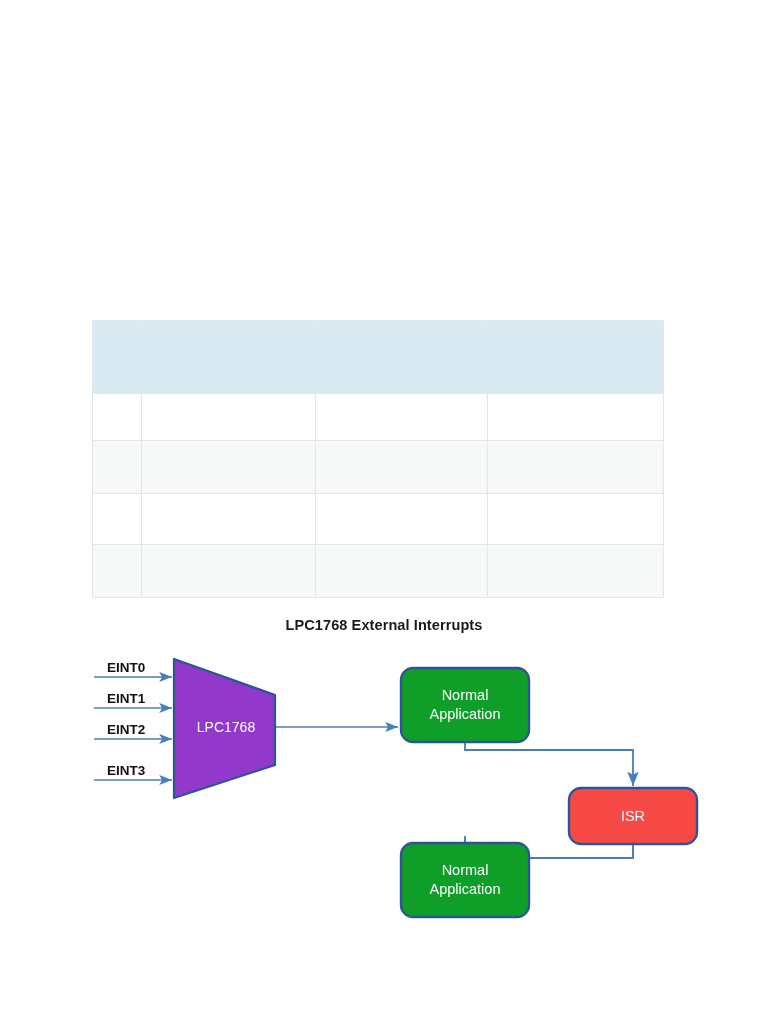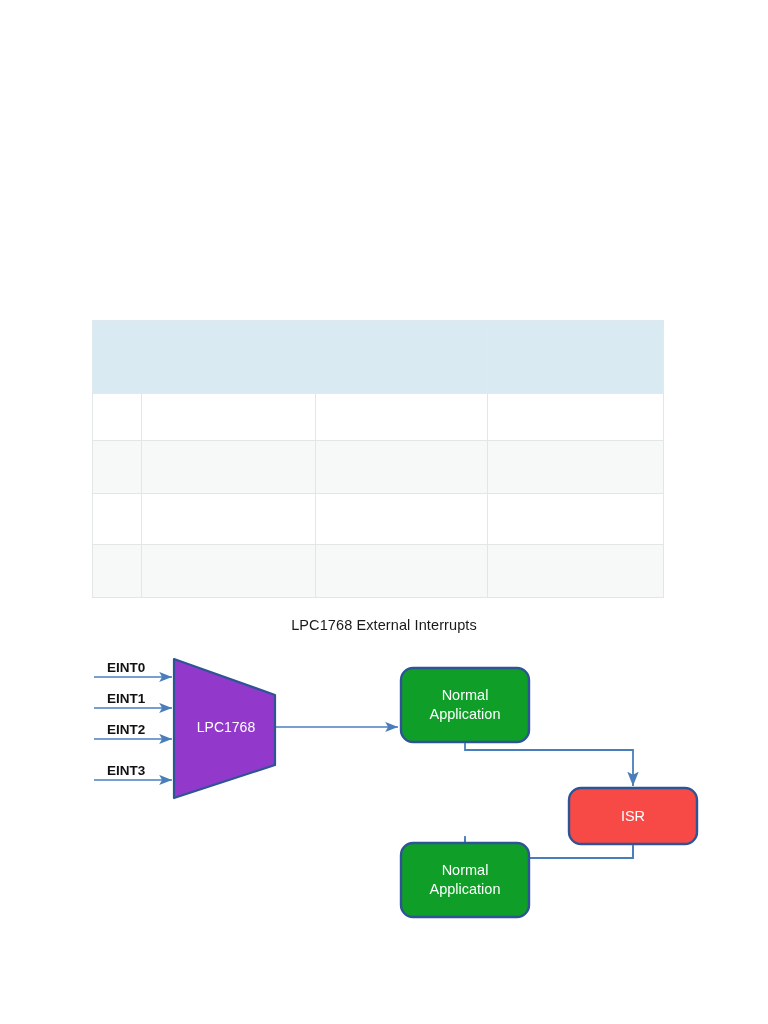--- a/index.html
+++ b/index.html
@@ -65,21 +65,21 @@
     width: 768px;
     height: 340px;
   }
   .diagram-title {
     position: absolute;
     left: 0;
     top: 17px;
     width: 768px;
     text-align: center;
     font-size: 14.5px;
-    font-weight: normal;
+    font-weight: bold;
     color: #1a1a1a;
     letter-spacing: 0.1px;
   }
   .diagram svg {
     position: absolute;
     left: 0;
     top: 0;
     width: 768px;
     height: 340px;
   }

